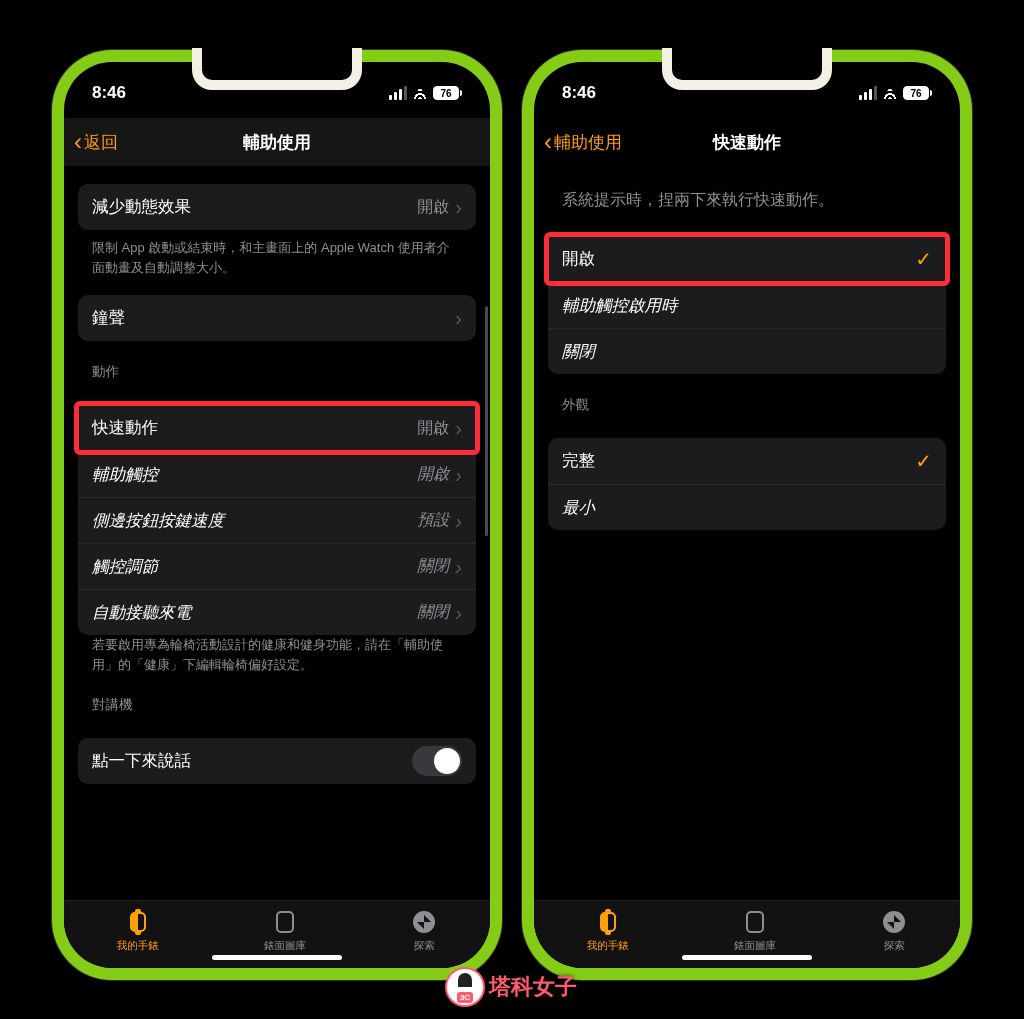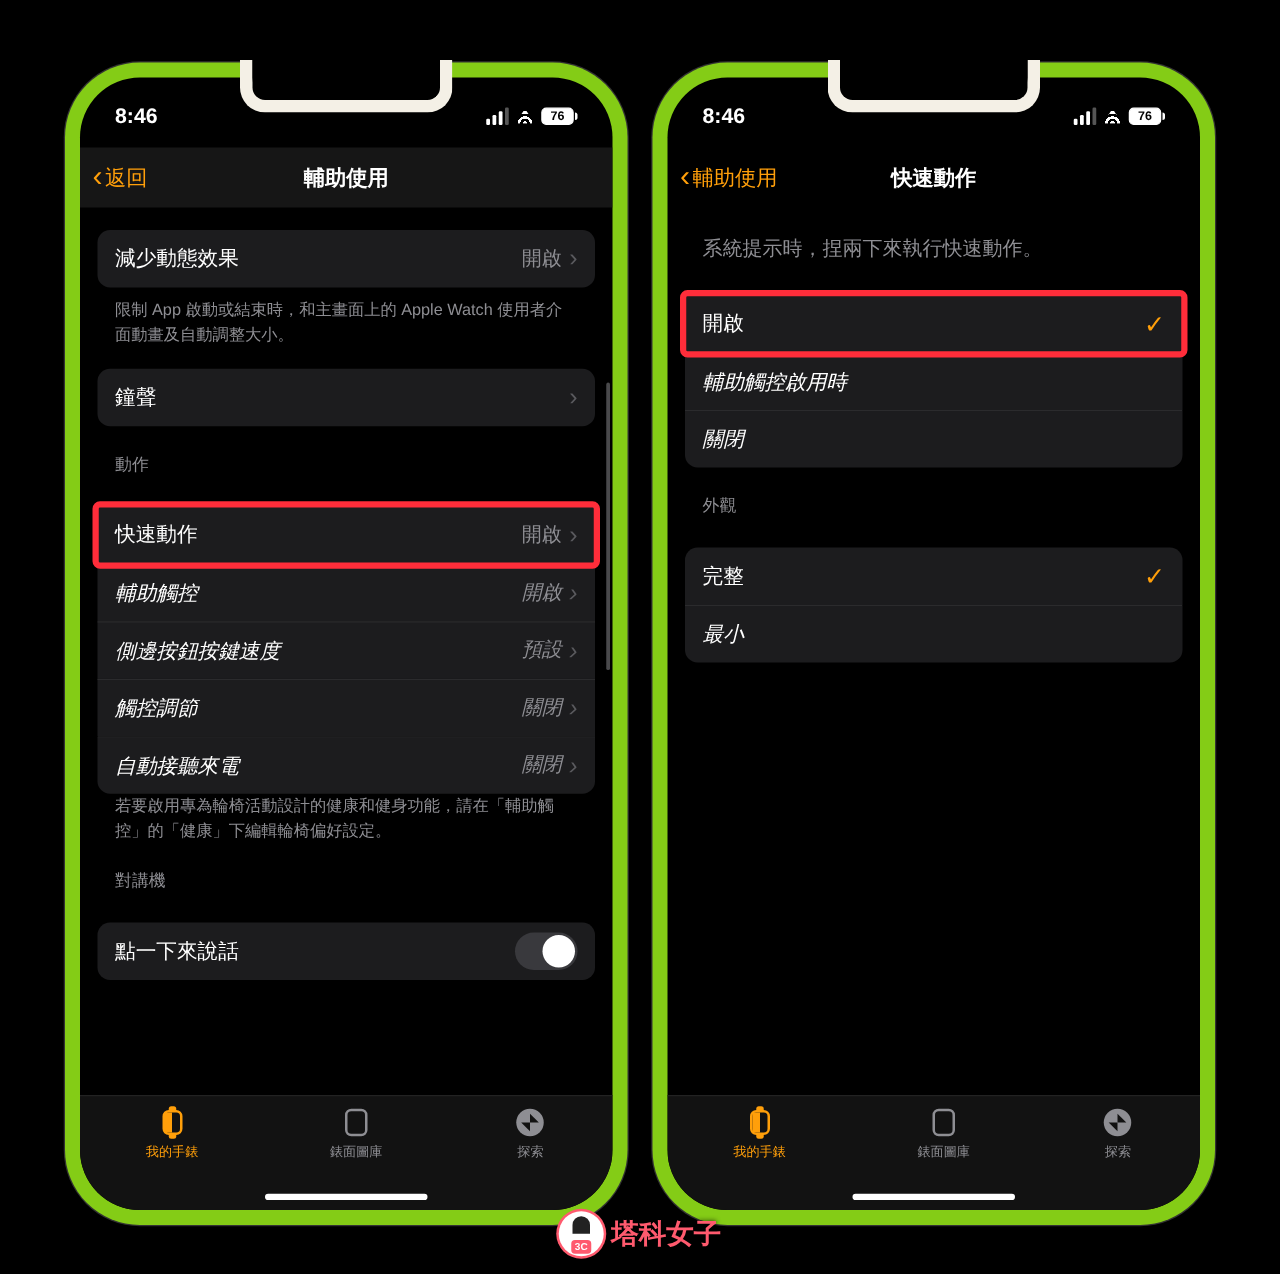--- a/index.html
+++ b/index.html
@@ -151,21 +151,21 @@
   .toggle {
     width:50px;height:30px;background:#39393d;border-radius:15px;
     margin-left:auto;position:relative;
   }
   .toggle::after{
     content:"";position:absolute;width:26px;height:26px;background:#fff;
     border-radius:50%;top:2px;right:2px;
   }
 
   .tab-bar {
-    height:92px;background:#121212;border-top:1px solid #222;
+    height:68px;background:#121212;border-top:1px solid #222;
     display:flex;justify-content:space-around;align-items:flex-start;
     padding-top:8px;
   }
   .tab-item {
     display:flex;flex-direction:column;align-items:center;gap:4px;
     color:#8e8e93;font-size:10.5px;
   }
   .tab-item.active { color:#ff9f0a; }
   .tab-icon { width:26px;height:26px;display:flex;align-items:center;justify-content:center; }
   .watch-icon{
@@ -315,21 +315,21 @@
             </div>
             <div class="cell">
               <span>自動接聽來電</span>
               <span class="value">
                   <span>關閉</span>
                   <span class="chev-r">›</span>
                 </span>
             </div>
           </div>
 
-          <div class="footer-text" style="padding-top:0">若要啟用專為輪椅活動設計的健康和健身功能，請在「輔助觸控」的「健康」下編輯輪椅偏好設定。</div>
+          <div class="footer-text" style="padding-top:0">若要啟用專為輪椅活動設計的健康和健身功能，請在「輔助使用」的「健康」下編輯輪椅偏好設定。</div>
 
           <div class="section-header">對講機</div>
           <div class="cell-group">
             <div class="cell">
               <span>點一下來說話</span>
               <div class="toggle"></div>
             </div>
           </div>
         </div>
       </div>

